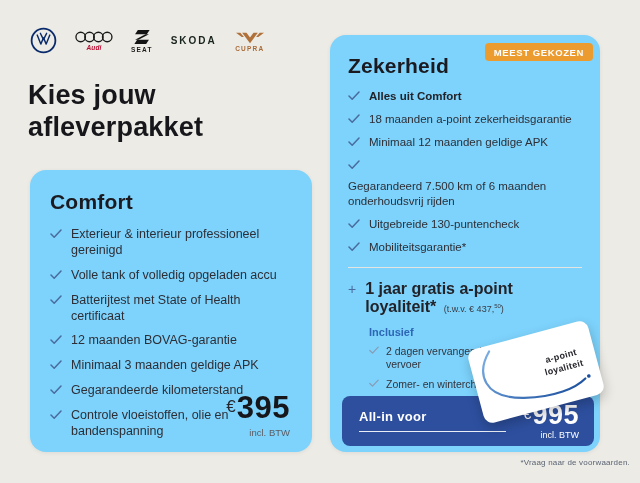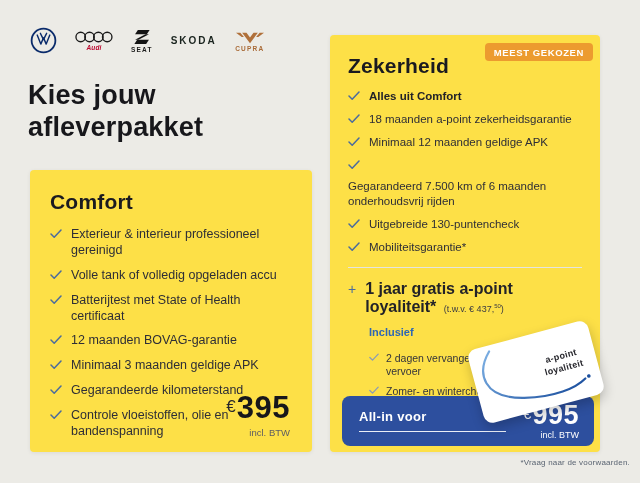--- a/index.html
+++ b/index.html
@@ -22,21 +22,21 @@
   .skoda-word { font-size:10px; font-weight:700; letter-spacing:2px; color:#1A241F; }
 
   
   .page-title {
     position:absolute; left:28px; top:80px; width:215px;
     font-size:27px; line-height:1.18; font-weight:600; color:#17171B; letter-spacing:.2px;
   }
 
   
   .card {
-    position:absolute; background:#fde047; border-radius:4px;
+    position:absolute; background:#7dd3fc; border-radius:16px;
     box-shadow:0 1px 4px rgba(0,0,0,.07);
   }
   .card-comfort  { left:30px;  top:170px; width:282px; height:282px; padding:20px; }
   .card-zekerheid{ left:330px; top:35px;  width:270px; height:417px; padding:19px 18px; }
 
   .card-title { font-size:21px; font-weight:600; color:#1A1A20; letter-spacing:.2px; }
 
   ul.checklist { list-style:none; margin-top:13px; }
   ul.checklist li { display:flex; gap:9px; margin-bottom:9px; line-height:1.27; }
   .card-comfort ul.checklist li { font-size:12.5px; }
@@ -59,21 +59,21 @@
     padding:4px 9px 3px;
   }
 
   
   .divider { border:none; border-top:1px solid #E4E4E1; margin:12px 0 12px; }
   .loyalty-header { display:flex; gap:9px; align-items:baseline; }
   .plus-icon { color:#4A6B9E; font-size:14px; font-weight:400; line-height:1; }
   .loyalty-title { font-size:16px; font-weight:700; color:#222228; }
   .loyalty-note { font-size:9px; color:#3A3A42; margin-left:3px; font-weight:400; }
   .loyalty-note sup { font-size:6px; }
-  .inclusief-label { margin:10px 0 14px 21px; font-size:11px; font-weight:700; color:#2D66B5; }
+  .inclusief-label { margin:10px 0 7px 21px; font-size:11px; font-weight:700; color:#2D66B5; }
   ul.sub-list { list-style:none; margin-left:21px; width:150px; }
   ul.sub-list li { display:flex; gap:7px; font-size:10.5px; margin-bottom:7px; line-height:1.25; color:#33333B; }
   ul.sub-list .check { margin-top:1px; }
 
   
   .loyalty-card {
     position:absolute; right:2px; bottom:42px; width:124px; height:76px;
     background:#fff; border-radius:9px; transform:rotate(-15deg);
     box-shadow:0 5px 12px rgba(0,0,0,.22); z-index:3; overflow:hidden;
   }

